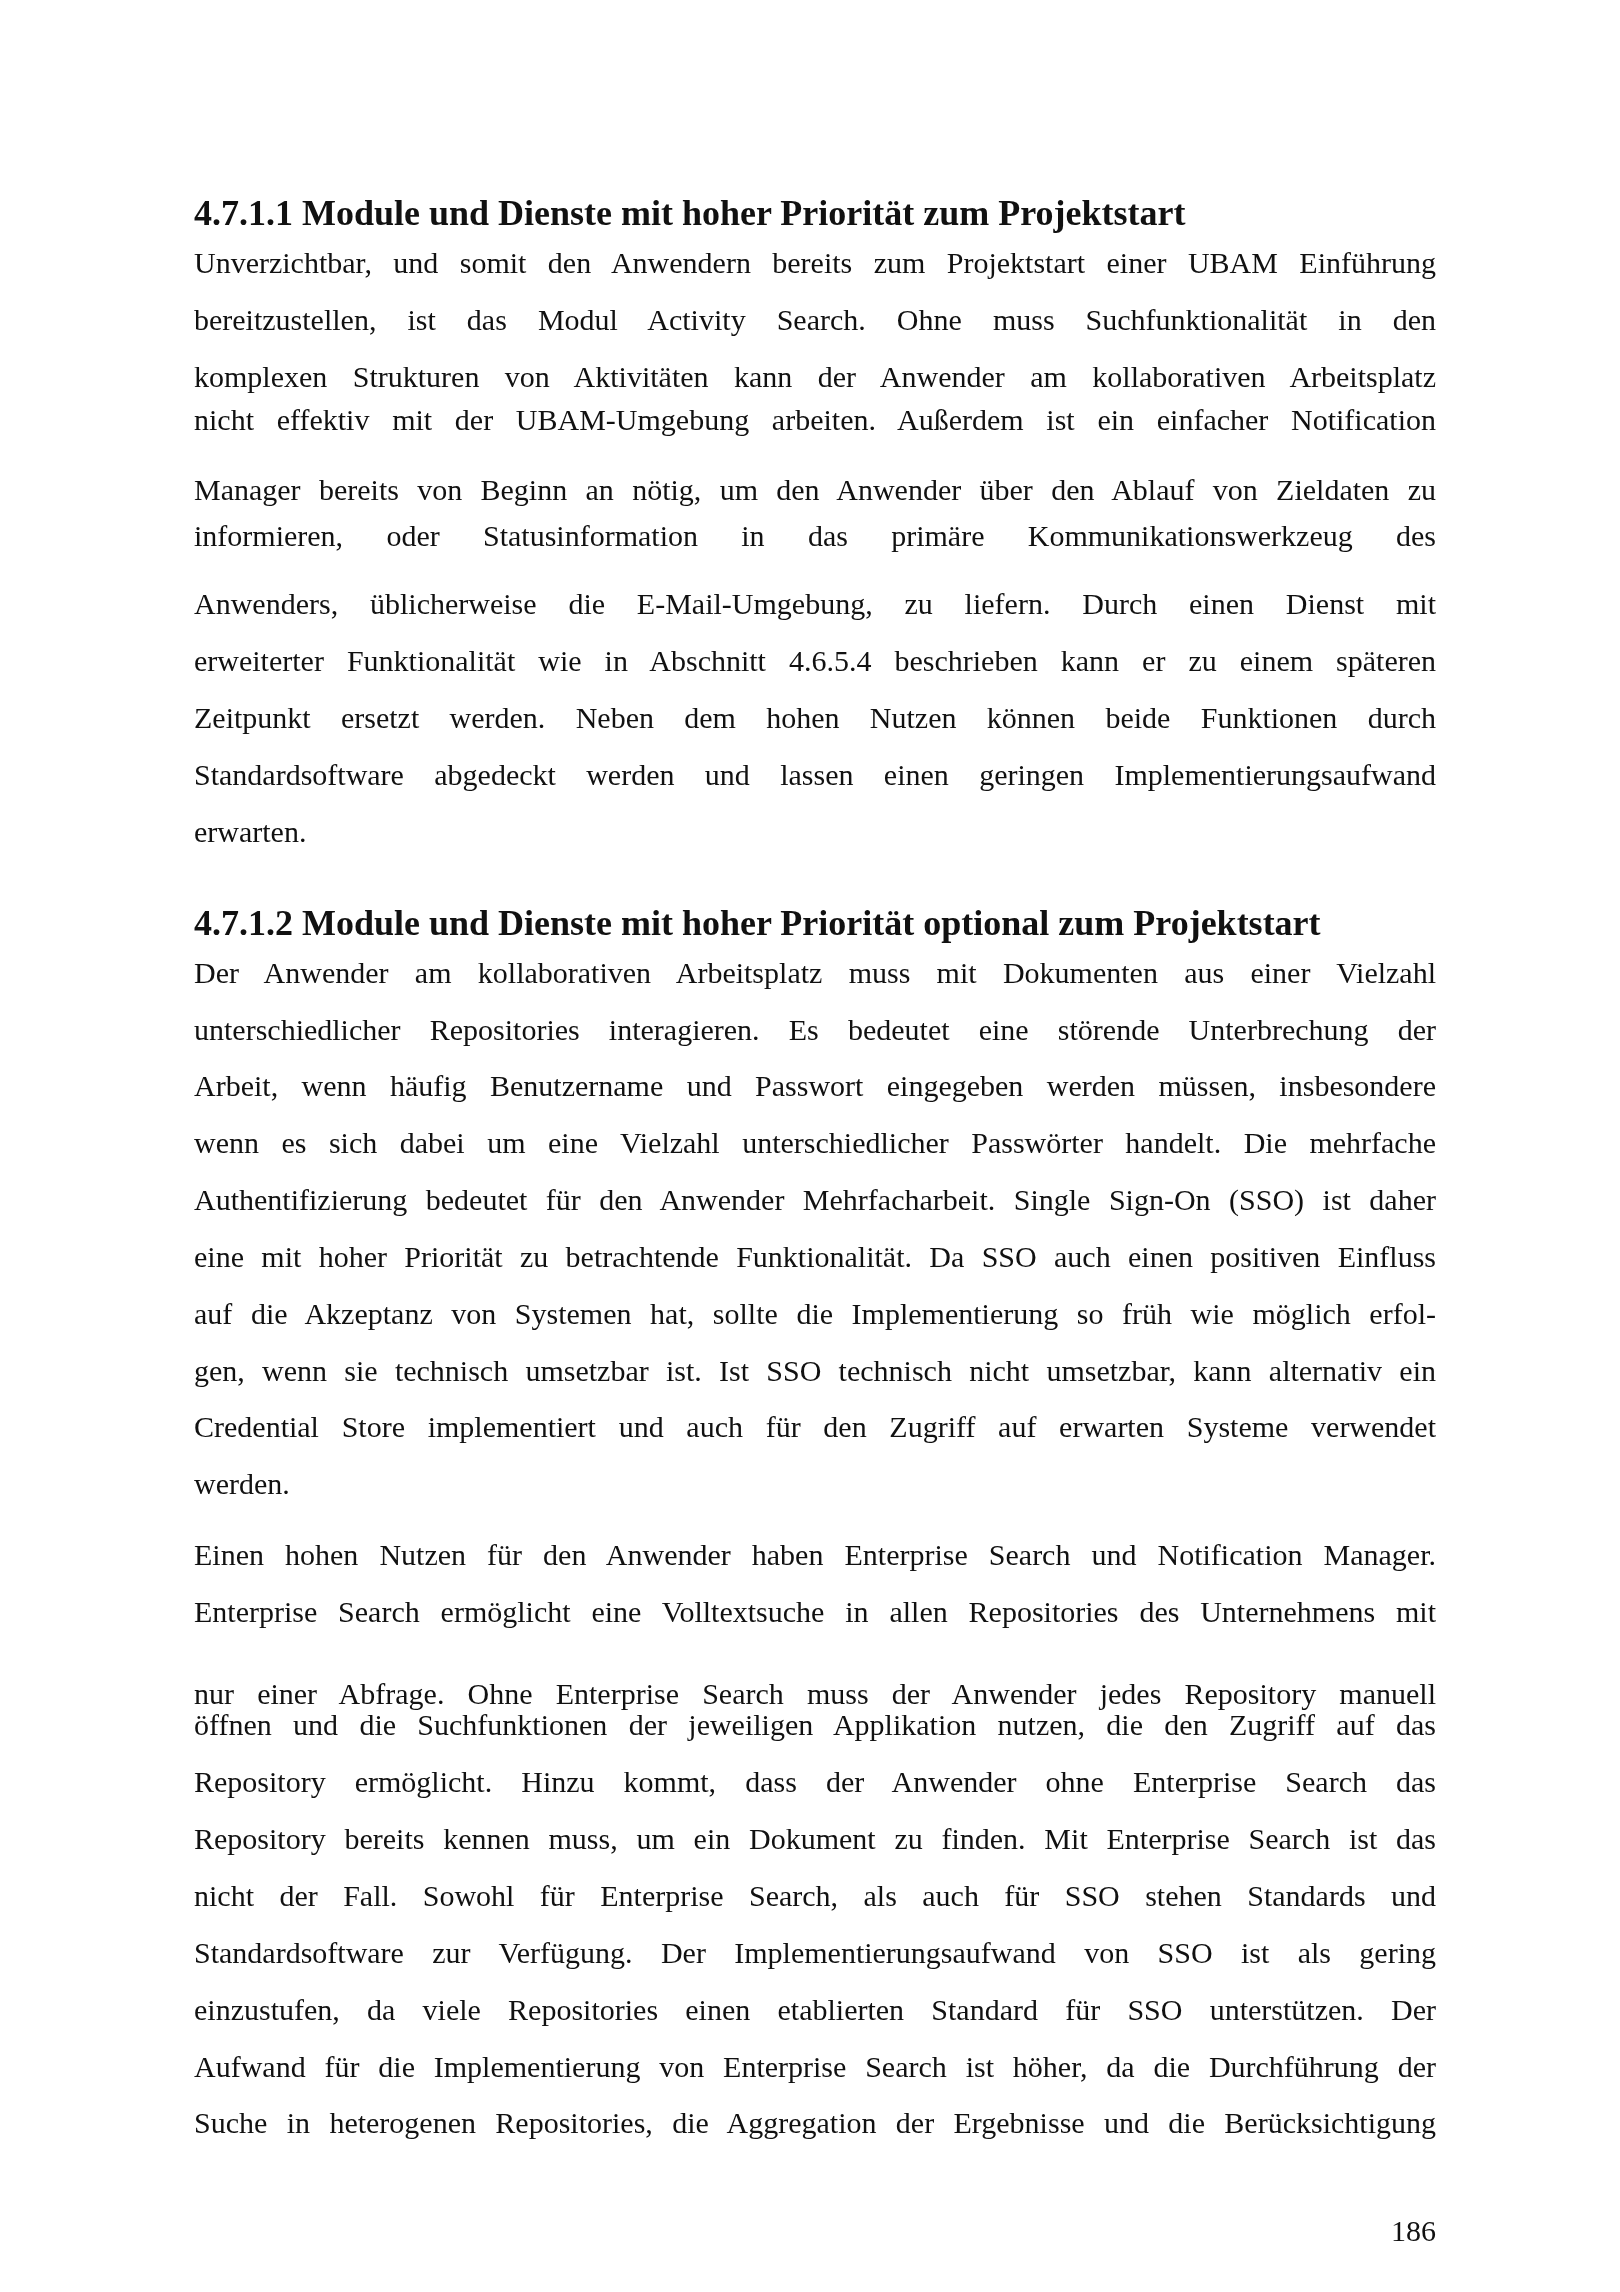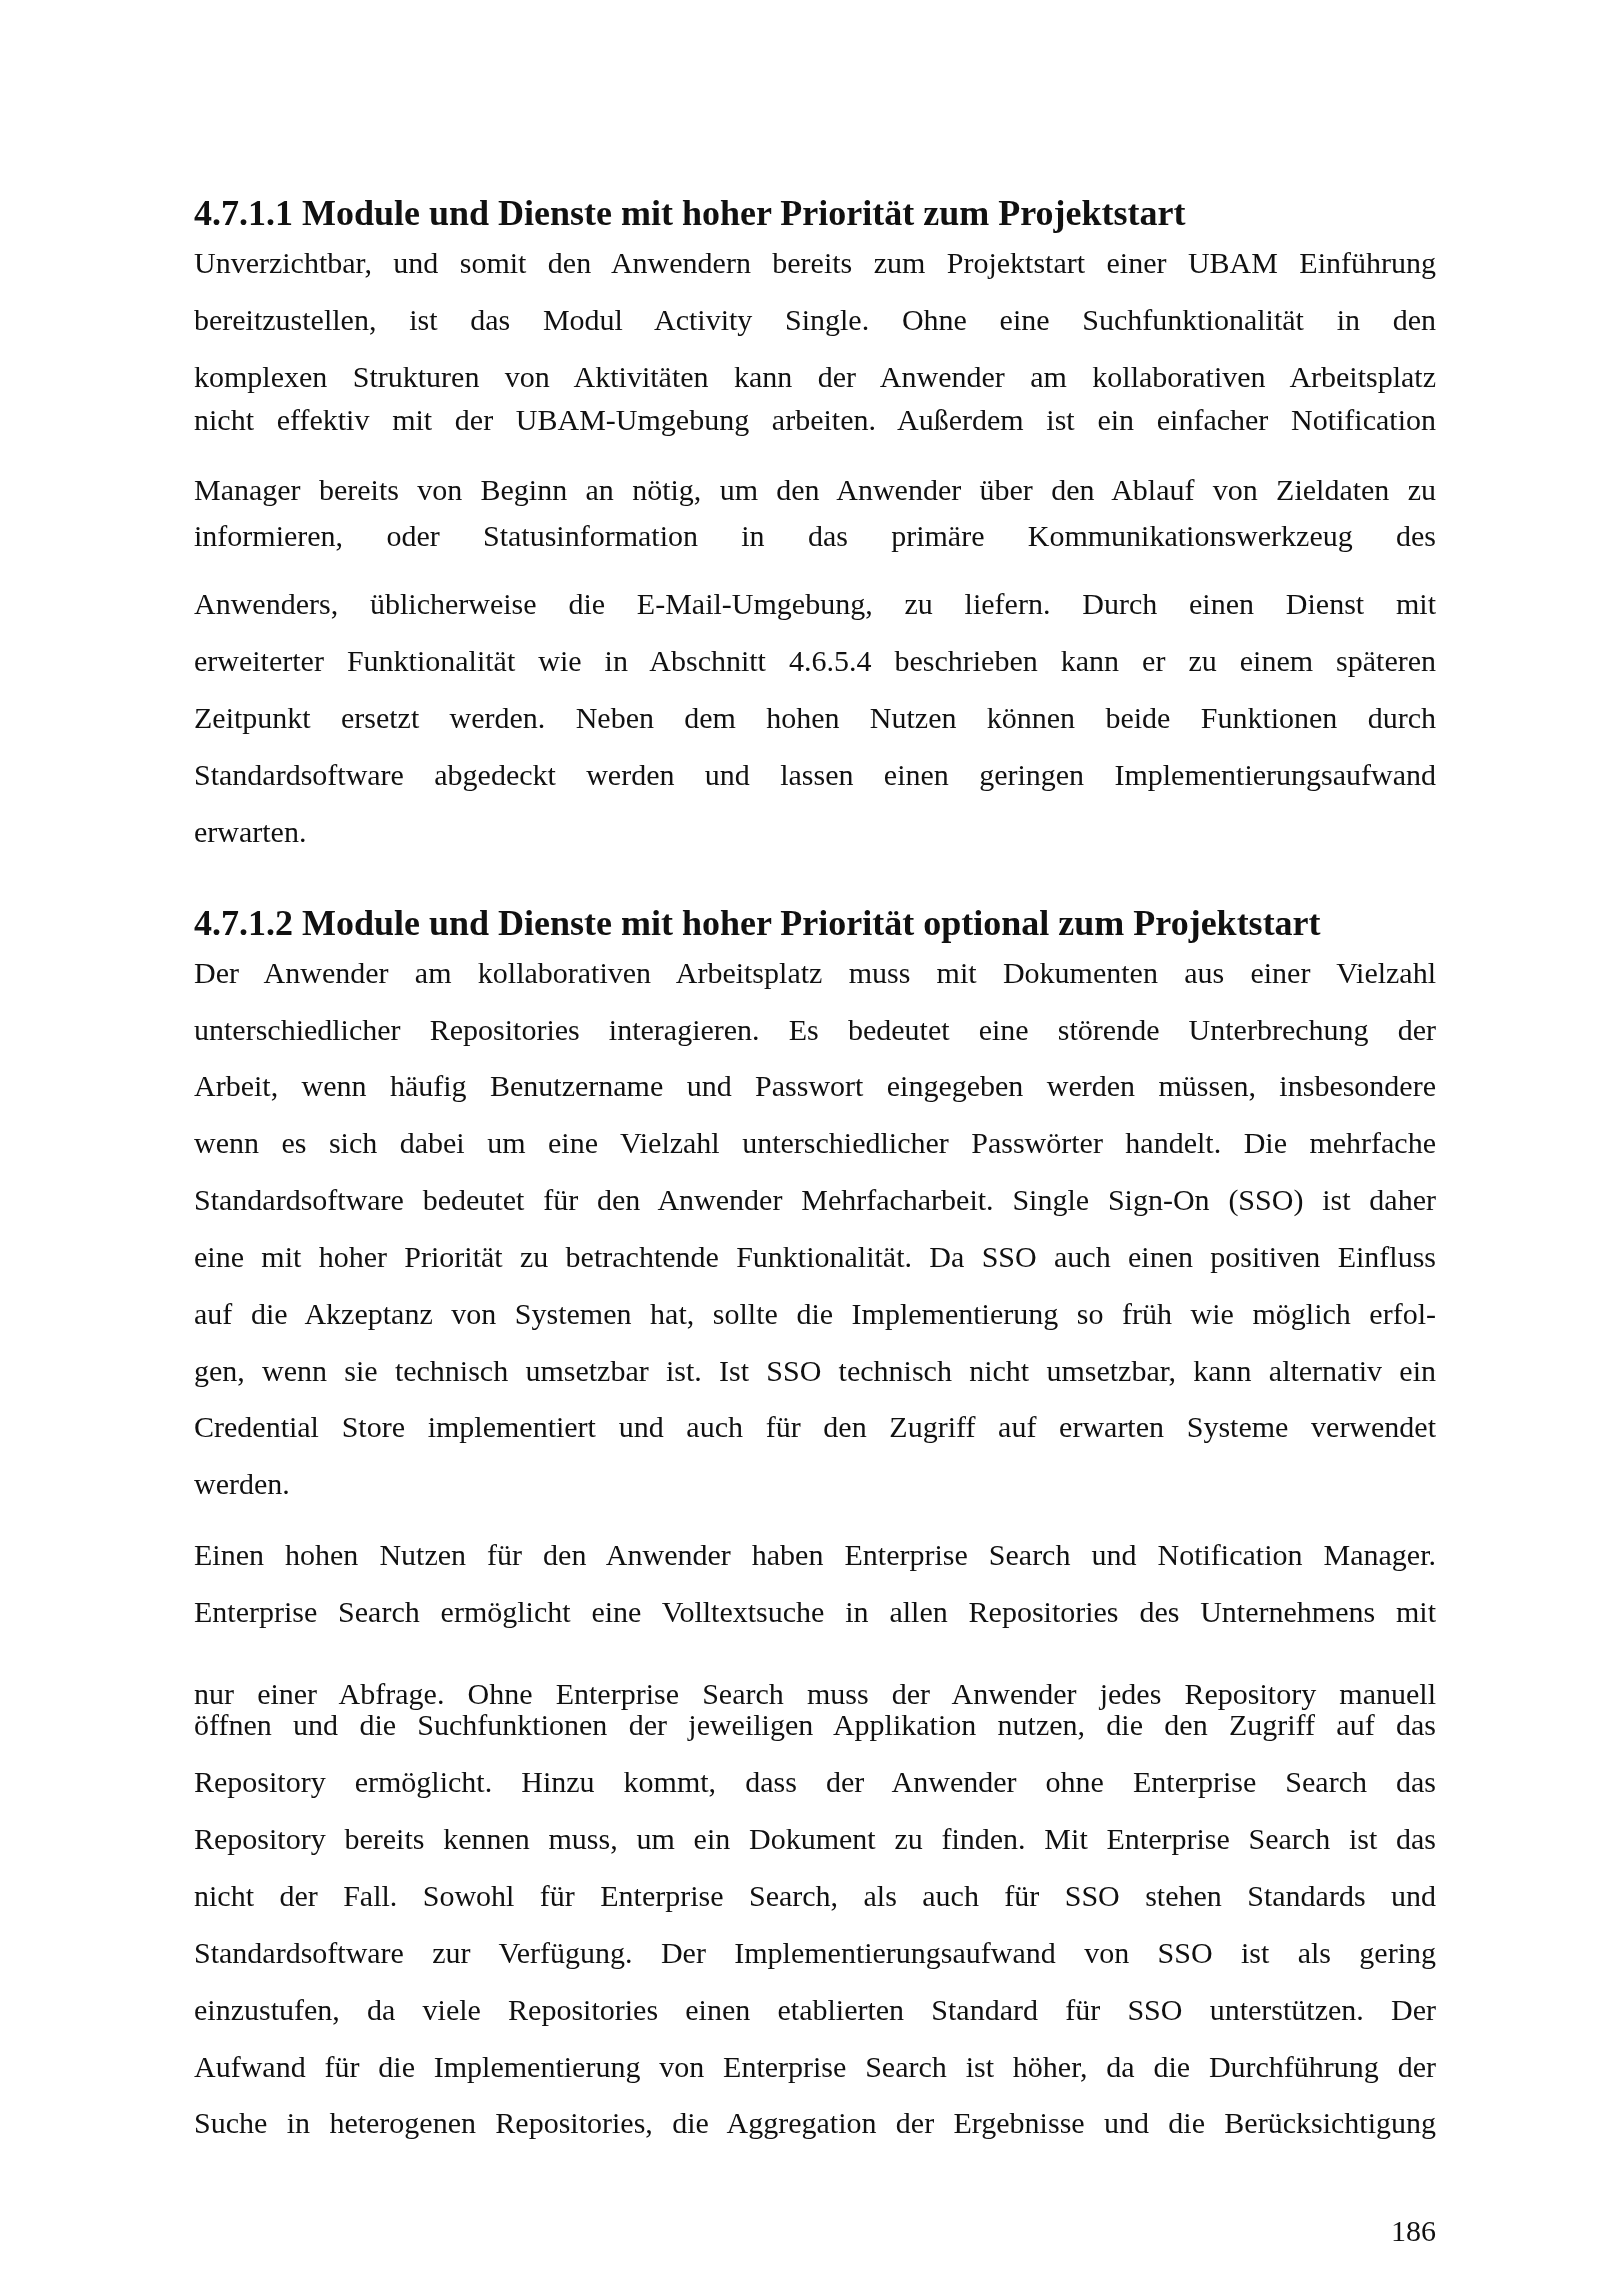--- a/index.html
+++ b/index.html
@@ -54,40 +54,40 @@
   </style>
 </head>
 <body>
 
 <div class="page">
 
   <div class="heading" style="top:192px;">4.7.1.1 Module und Dienste mit hoher Priorität zum Projektstart</div>
 
   <div>
     <div class="line" style="top:243px;">Unverzichtbar, und somit den Anwendern bereits zum Projektstart einer UBAM Einführung</div>
-    <div class="line" style="top:300px;">bereitzustellen, ist das Modul Activity Single. Ohne eine Suchfunktionalität in den</div>
+    <div class="line" style="top:300px;">bereitzustellen, ist das Modul Activity Search. Ohne muss Suchfunktionalität in den</div>
     <div class="line" style="top:357px;">komplexen Strukturen von Aktivitäten kann der Anwender am kollaborativen Arbeitsplatz</div>
     <div class="line" style="top:400px;">nicht effektiv mit der UBAM-Umgebung arbeiten. Außerdem ist ein einfacher Notification</div>
     <div class="line" style="top:470px;">Manager bereits von Beginn an nötig, um den Anwender über den Ablauf von Zieldaten zu</div>
     <div class="line" style="top:516px;">informieren, oder Statusinformation in das primäre Kommunikationswerkzeug des</div>
     <div class="line" style="top:584px;">Anwenders, üblicherweise die E-Mail-Umgebung, zu liefern. Durch einen Dienst mit</div>
     <div class="line" style="top:641px;">erweiterter Funktionalität wie in Abschnitt 4.6.5.4 beschrieben kann er zu einem späteren</div>
     <div class="line" style="top:698px;">Zeitpunkt ersetzt werden. Neben dem hohen Nutzen können beide Funktionen durch</div>
     <div class="line" style="top:755px;">Standardsoftware abgedeckt werden und lassen einen geringen Implementierungsaufwand</div>
     <div class="line last" style="top:812px;">erwarten.</div>
   </div>
 
   <div class="heading" style="top:902px;">4.7.1.2 Module und Dienste mit hoher Priorität optional zum Projektstart</div>
 
   <div>
     <div class="line" style="top:953px;">Der Anwender am kollaborativen Arbeitsplatz muss mit Dokumenten aus einer Vielzahl</div>
     <div class="line" style="top:1010px;">unterschiedlicher Repositories interagieren. Es bedeutet eine störende Unterbrechung der</div>
     <div class="line" style="top:1066px;">Arbeit, wenn häufig Benutzername und Passwort eingegeben werden müssen, insbesondere</div>
     <div class="line" style="top:1123px;">wenn es sich dabei um eine Vielzahl unterschiedlicher Passwörter handelt. Die mehrfache</div>
-    <div class="line" style="top:1180px;">Standardsoftware bedeutet für den Anwender Mehrfacharbeit. Single Sign-On (SSO) ist daher</div>
+    <div class="line" style="top:1180px;">Authentifizierung bedeutet für den Anwender Mehrfacharbeit. Single Sign-On (SSO) ist daher</div>
     <div class="line" style="top:1237px;">eine mit hoher Priorität zu betrachtende Funktionalität. Da SSO auch einen positiven Einfluss</div>
     <div class="line" style="top:1294px;">auf die Akzeptanz von Systemen hat, sollte die Implementierung so früh wie möglich erfol-</div>
     <div class="line" style="top:1351px;">gen, wenn sie technisch umsetzbar ist. Ist SSO technisch nicht umsetzbar, kann alternativ ein</div>
     <div class="line" style="top:1407px;">Credential Store implementiert und auch für den Zugriff auf erwarten Systeme verwendet</div>
     <div class="line last" style="top:1464px;">werden.</div>
   </div>
 
   <div>
     <div class="line" style="top:1535px;">Einen hohen Nutzen für den Anwender haben Enterprise Search und Notification Manager.</div>
     <div class="line" style="top:1592px;">Enterprise Search ermöglicht eine Volltextsuche in allen Repositories des Unternehmens mit</div>

